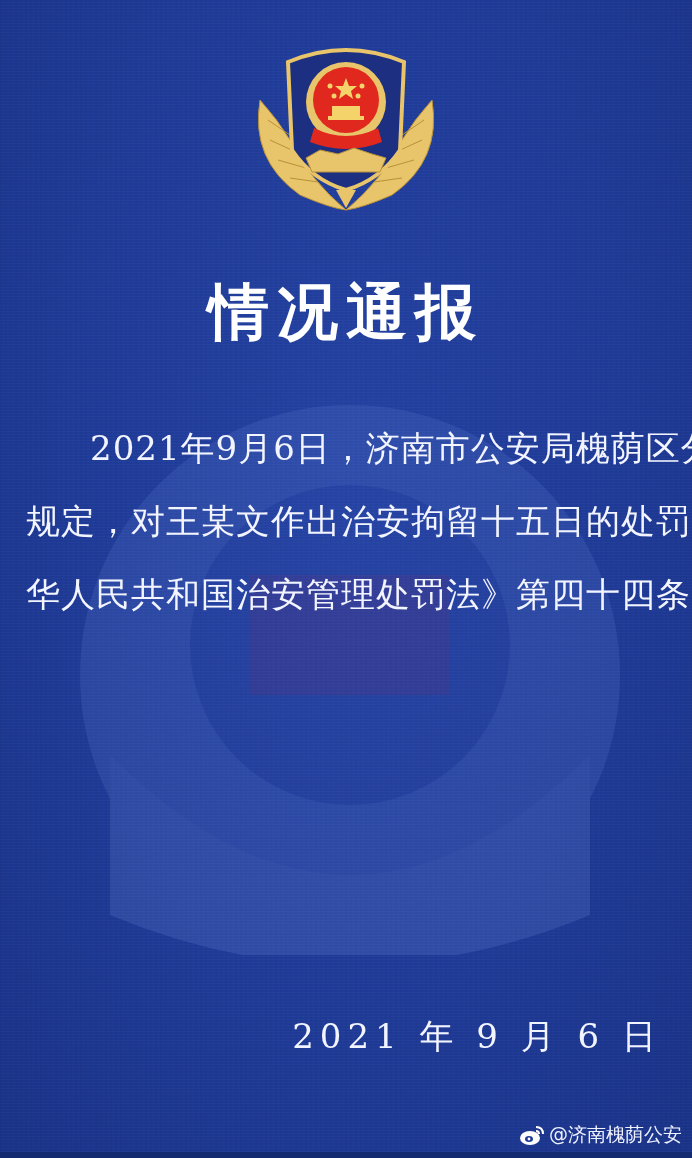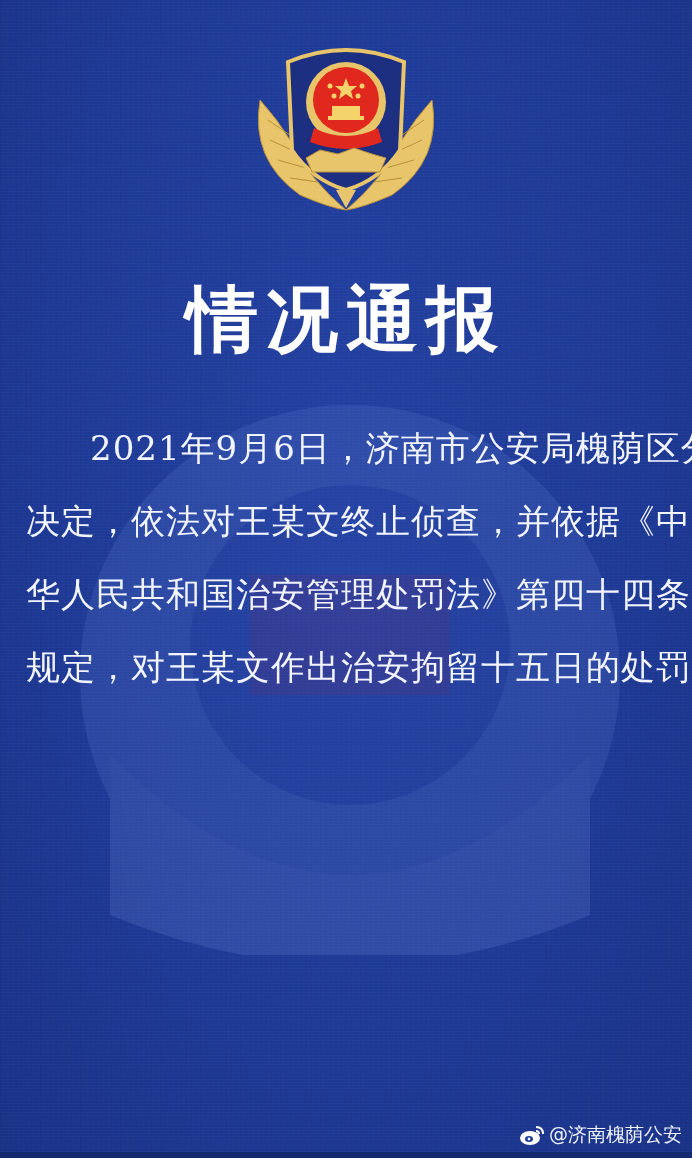--- a/index.html
+++ b/index.html
@@ -14,21 +14,21 @@
       repeating-linear-gradient(0deg, rgba(255,255,255,0.025) 0 1px, transparent 1px 3px),
       repeating-linear-gradient(90deg, rgba(0,0,0,0.03) 0 2px, transparent 2px 5px),
       radial-gradient(ellipse at 50% 40%, #2442a3 0%, #1f3b98 55%, #1a3388 100%);
   }
   .bottom-edge { position: absolute; left: 0; right: 0; bottom: 0; height: 6px; background: #142a70; }
   .watermark { position: absolute; left: 70px; top: 395px; width: 560px; height: 560px; opacity: 0.16; pointer-events: none; }
   .emblem { position: absolute; left: 250px; top: 40px; width: 192px; height: 172px; }
   .title {
     position: absolute; left: 0; right: 0; top: 272px; text-align: center;
     color: #ffffff; font-family: Liberation Mono, monospace;
-    font-size: 72px; font-weight: bold; letter-spacing: 8px;
+    font-size: 61px; font-weight: bold; letter-spacing: 8px;
   }
   .body-text {
     position: absolute; left: 26px; width: 640px; top: 412px;
     color: #f2f4ff; font-size: 34px; line-height: 73px;
     text-align: justify; letter-spacing: 1px;
   }
   .body-text .line { display: block; white-space: nowrap; }
   .body-text .indent { padding-left: 64px; }
   .sign { position: absolute; right: 30px; color: #f2f4ff; font-size: 34px; letter-spacing: 2px; }
   .sign-org { top: 940px; }
@@ -79,25 +79,25 @@
 
     <path d="M56 118 L70 110 L88 114 L104 108 L122 114 L136 118 L130 132 L62 132Z" fill="#e8c46a" stroke="#b8913a" stroke-width="1"></path>
 
     <path d="M86 150 L96 168 L106 150Z" fill="#e8c46a"></path>
   </svg>
 
   <div class="title">情况通报</div>
 
   <div class="body-text">
     <span class="line indent">2021年9月6日，济南市公安局槐荫区分</span>
-    <span class="line">决定，依法对王某文终止侦查，并依据《中</span>
+    <span class="line">规定，对王某文作出治安拘留十五日的处罚</span>
     <span class="line">华人民共和国治安管理处罚法》第四十四条</span>
-    <span class="line">规定，对王某文作出治安拘留十五日的处罚</span>
   </div>
 
+  <div class="sign sign-date">2021 年 9 月 6 日</div>
 
   <div class="weibo">
     <svg viewBox="0 0 26 22">
       <ellipse cx="11" cy="14" rx="10" ry="7" fill="#ffffff"></ellipse>
       <ellipse cx="10" cy="15" rx="4" ry="3" fill="#1f3a96"></ellipse>
       <circle cx="10" cy="15" r="1.4" fill="#ffffff"></circle>
       <path d="M17 3 Q24 3 24 10" stroke="#ffffff" stroke-width="2" fill="none"></path>
       <path d="M17 7 Q20 7 20 10" stroke="#ffffff" stroke-width="2" fill="none"></path>
     </svg>
     <span>@济南槐荫公安</span>

